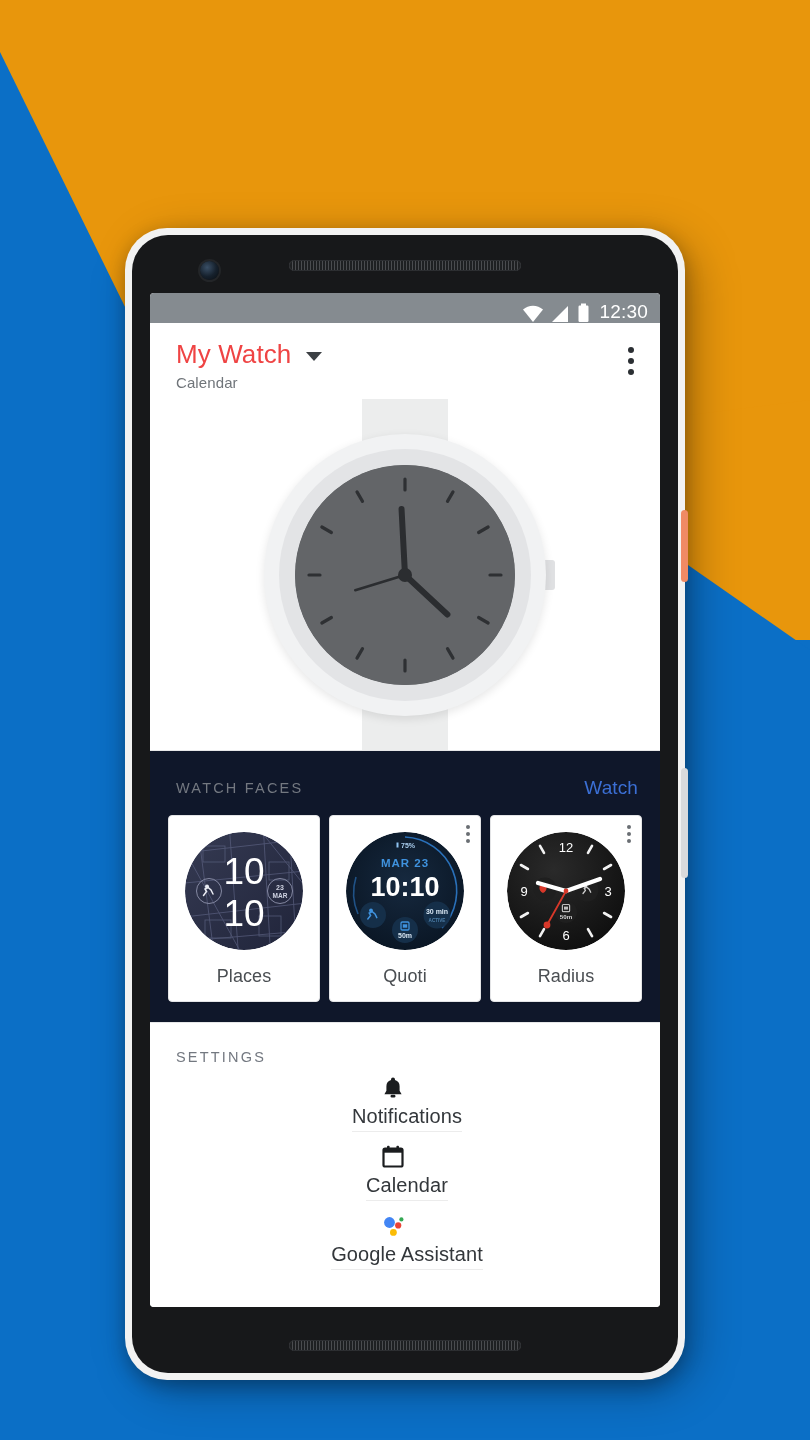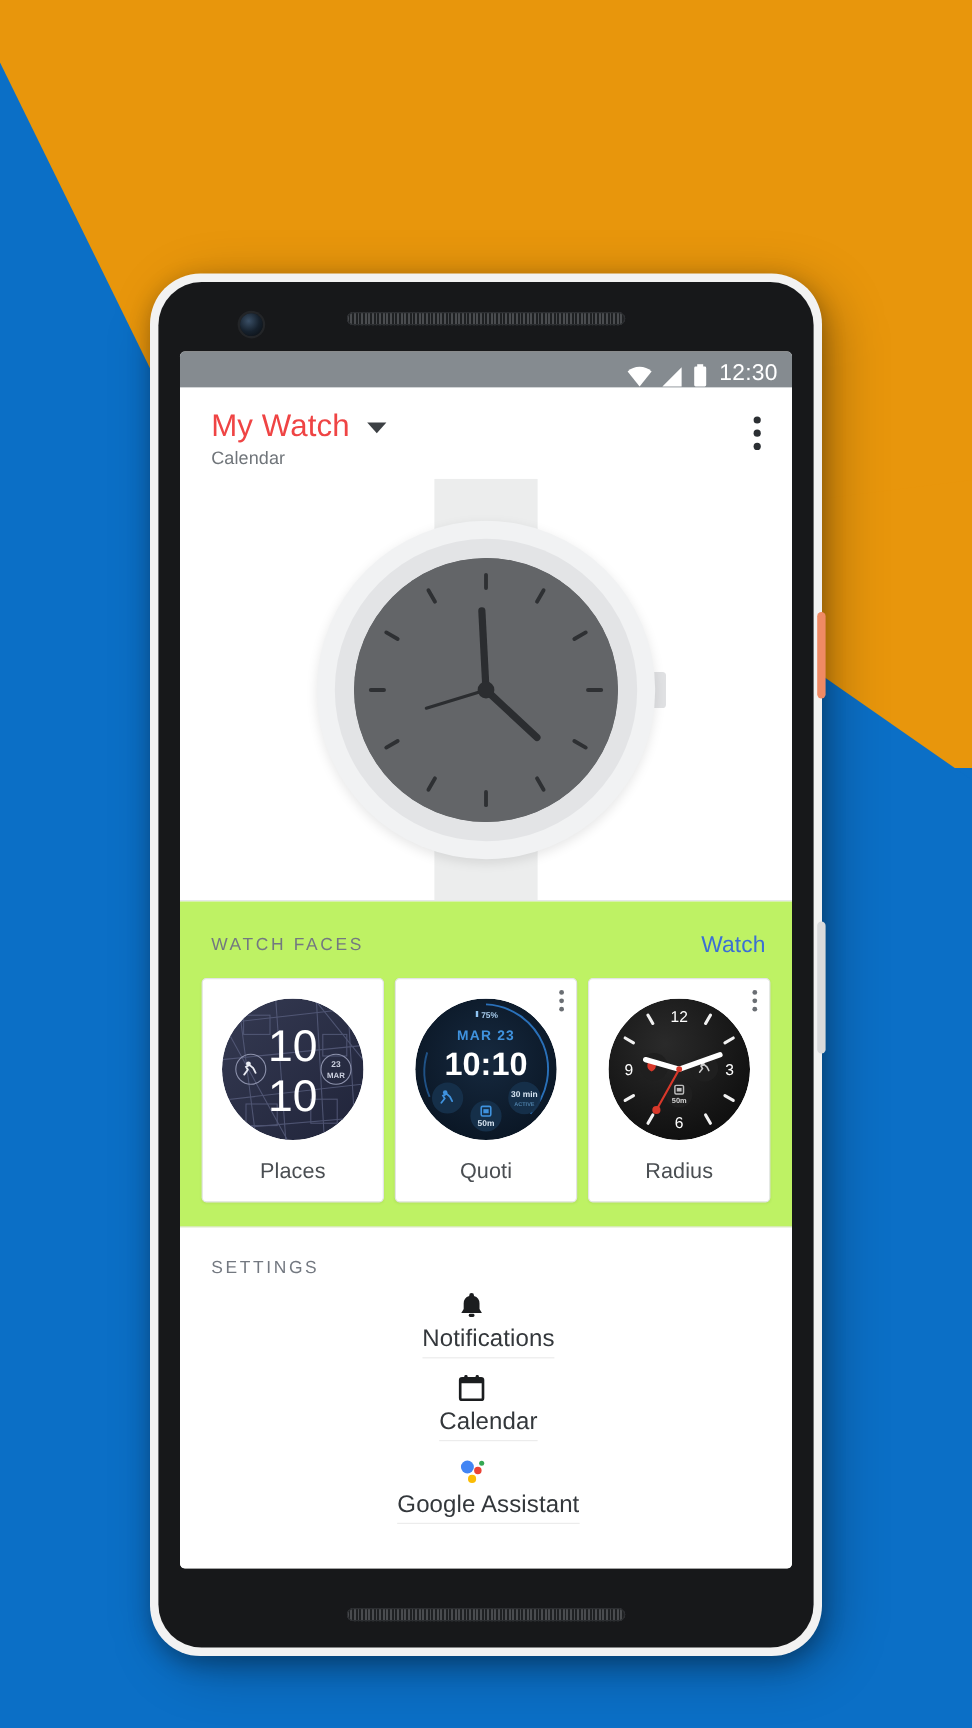--- a/index.html
+++ b/index.html
@@ -155,21 +155,21 @@
     width:220px; height:220px; border-radius:50%;
     background:#636568;
   }
   .crown {
     position:absolute; left:50%; top:50%;
     margin-left:134px; margin-top:-15px;
     width:16px; height:30px; border-radius:3px; background:#e0e1e3;
   }
 
   
-  .section { background:#bef264; border-bottom:1px solid #e6e7e8; }
+  .section { background:#0f172a; border-bottom:1px solid #e6e7e8; }
   .section-head {
     display:flex; align-items:center; justify-content:space-between;
     padding:26px 22px 16px 26px;
   }
   .section-title {
     font-size:14.5px; color:#737880; letter-spacing:2.2px; font-weight:400;
   }
   .section-action { font-size:19px; color:#3b6fd4; letter-spacing:0.1px; }
 
   .faces-row { display:flex; gap:9px; padding:0 18px 20px 18px;align-items:center; }

